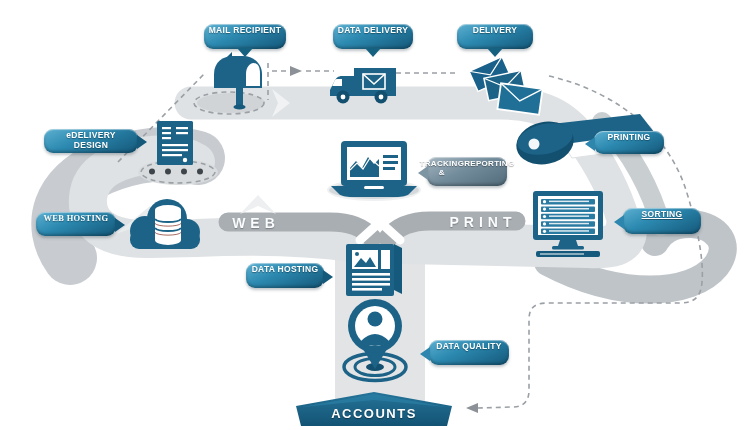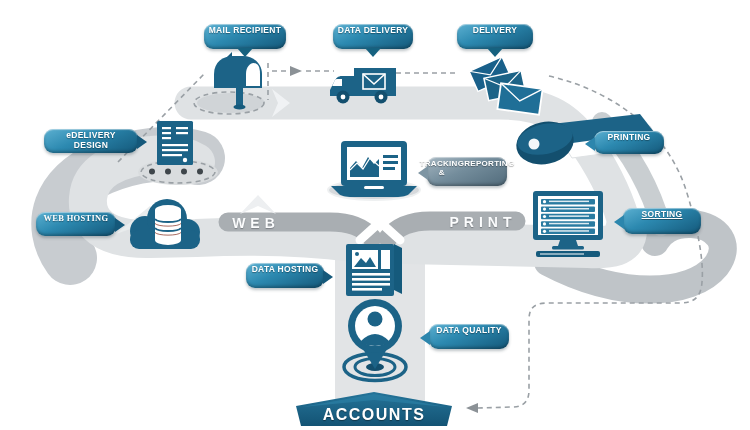--- a/index.html
+++ b/index.html
@@ -16,21 +16,21 @@
   .badge::after{content:"";position:absolute;width:0;height:0;}
   .tail-down::after{left:50%;bottom:-8px;transform:translateX(-50%);
         border:8px solid transparent;border-bottom:0;border-top:9px solid #16617f;}
   .tail-right::after{right:-9px;top:55%;transform:translateY(-50%);
         border:7px solid transparent;border-right:0;border-left:10px solid #14587a;}
   .tail-left::after{left:-9px;top:55%;transform:translateY(-50%);
         border:7px solid transparent;border-left:0;border-right:10px solid #2c86ad;}
   .tail-left.steel::after{border-right-color:#7e95a3;}
   .roadlabel{position:absolute;color:#fbfcfd;font-weight:700;font-size:14px;
         letter-spacing:5px;text-align:center;text-shadow:0 1px 1px rgba(90,95,100,.6);}
-  .bannerlabel{position:absolute;color:#fff;font-weight:700;font-size:16px;
+  .bannerlabel{position:absolute;color:#fff;font-weight:700;font-size:13px;
         letter-spacing:1.5px;text-align:center;text-shadow:0 1px 1px rgba(0,0,0,.4);}
 </style>
 </head>
 <body>
 
 <div id="stage">
 
 <svg id="roads" width="750" height="430" viewBox="0 0 750 430">
   <defs>
     <linearGradient id="ribbonGrad" x1="0" y1="0" x2="0" y2="1">
@@ -255,21 +255,21 @@
     </div>
 
 <div class="badge tail-left" style="left:623px;top:208px;width:78px;height:26px;text-decoration:underline;">
       <span>SORTING</span>
     </div>
 
 <div class="badge tail-right" style="left:246px;top:263px;width:78px;height:25px;">
       <span>DATA HOSTING</span>
     </div>
 
-<div class="badge tail-left" style="left:429px;top:324px;width:80px;height:25px;">
+<div class="badge tail-left" style="left:429px;top:340px;width:80px;height:25px;">
       <span>DATA QUALITY</span>
     </div>
 
 <div class="roadlabel" style="left:224px;top:215px;width:64px;">WEB</div>
 <div class="roadlabel" style="left:448px;top:214px;width:70px;">PRINT</div>
 
 <div class="bannerlabel" style="left:300px;top:406px;width:148px;">ACCOUNTS</div>
 
 </div>
 

